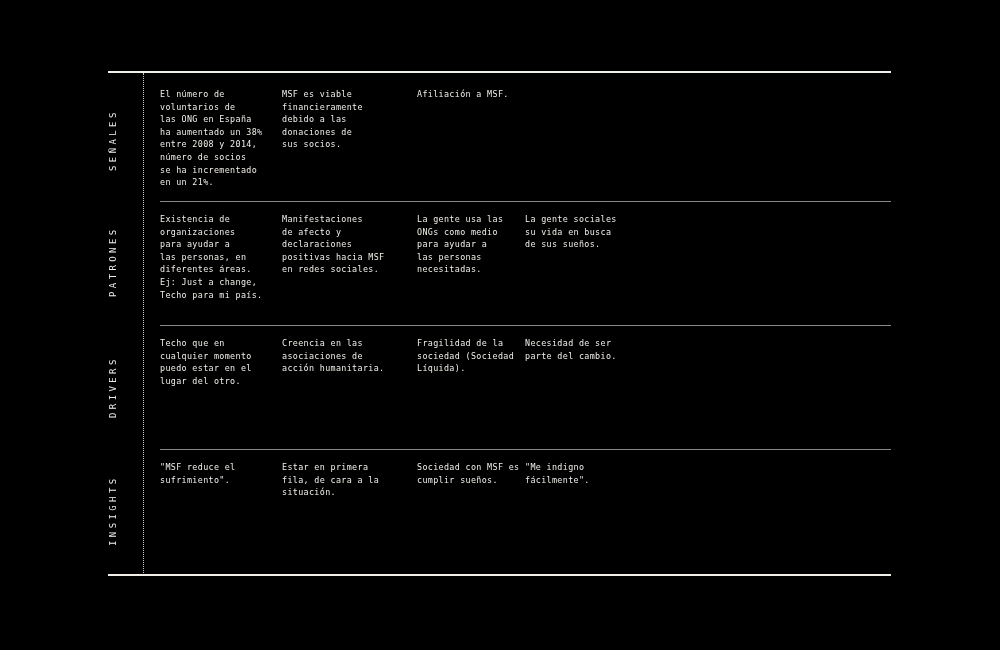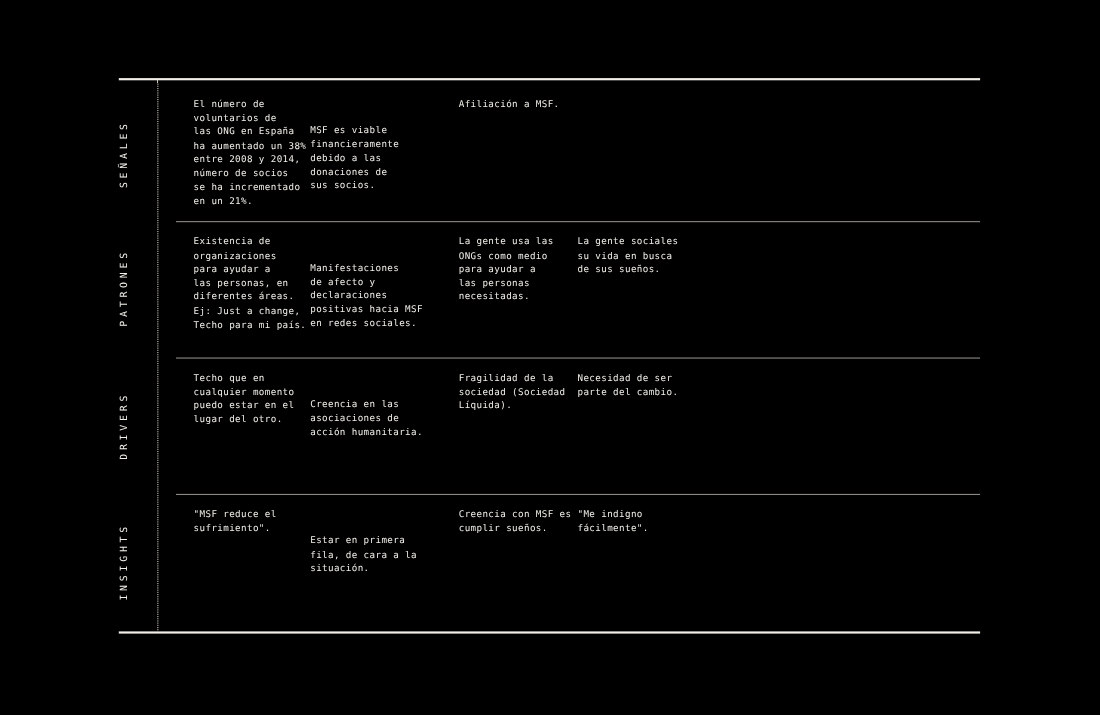--- a/index.html
+++ b/index.html
@@ -87,22 +87,22 @@
 
   .cell {
     position: absolute;
     top: 0;
     font-size: 8.4px;
     line-height: 12.6px;
     letter-spacing: 0.35px;
     color: #f2efe9;
     white-space: pre-line;
   }
-  .cell.c0 { left: 16px;   width: 112px; }
-  .cell.c1 { left: 122px; width: 112px; margin-top: 24px; }
+  .cell.c0 { left: 0px;   width: 112px; }
+  .cell.c1 { left: 122px; width: 112px; }
   .cell.c2 { left: 257px; width: 112px; }
   .cell.c3 { left: 365px; width: 120px; }
 </style>
 </head>
 <body>
 
 <div class="canvas">
 
   <div class="rule top"></div>
   <div class="rule bottom"></div>
@@ -180,21 +180,21 @@
     </div>
 
     <div class="row" style="top:461px; height:100px;">
       <div class="row-label" style="height:100px;">INSIGHTS</div>
       <div class="cells">
         <div class="cell c0">"MSF reduce el
 sufrimiento".</div>
         <div class="cell c1">Estar en primera
 fila, de cara a la
 situación.</div>
-        <div class="cell c2">Creencia con MSF es
+        <div class="cell c2">Sociedad con MSF es
 cumplir sueños.</div>
         <div class="cell c3">"Me indigno
 fácilmente".</div>
       </div>
     </div>
 
   </div>
 </div>
 
 </body></html>

